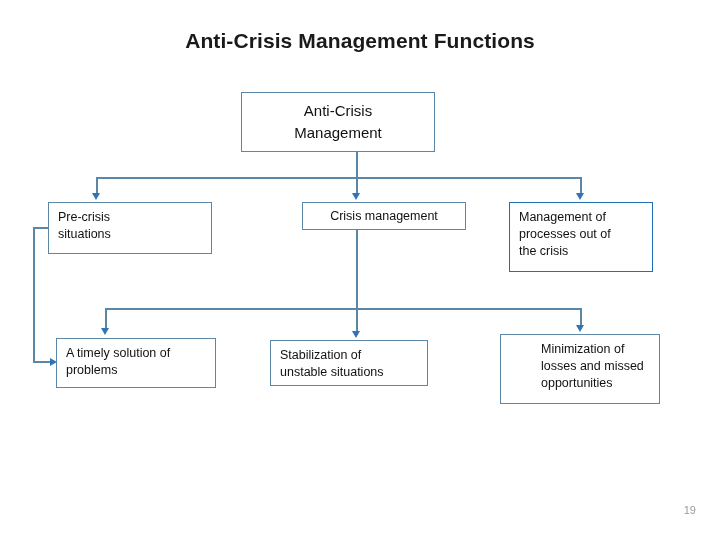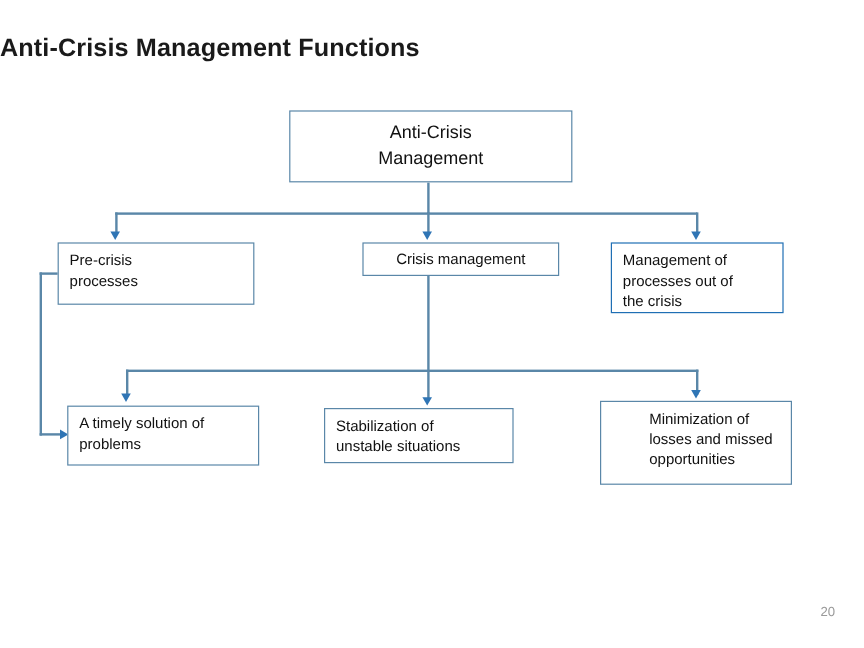--- a/index.html
+++ b/index.html
@@ -19,20 +19,21 @@
     height: 540px;
     background: #ffffff;
   }
 
   
   .slide-title {
     position: absolute;
     left: 0;
     top: 28px;
     width: 720px;
+    text-align: center;
     font-size: 21px;
     font-weight: bold;
     color: #1a1a1a;
     letter-spacing: 0.1px;
     line-height: 26px;
   }
 
   
   .node {
     position: absolute;
@@ -60,21 +61,21 @@
   }
   .node .txt {
     display: block;
     white-space: pre-line;
   }
 
   
   #node-root {
     left: 241px;
     top: 92px;
-    width: 236px;
+    width: 194px;
     height: 60px;
     font-size: 15px;
     line-height: 22px;
     padding: 8px 6px;
   }
 
   
   #node-precrisis {
     left: 48px;
     top: 202px;
@@ -86,21 +87,21 @@
     top: 202px;
     width: 164px;
     height: 28px;
     padding: 4px 6px;
     margin-left: 28px;
   }
   #node-outof {
     left: 509px;
     top: 202px;
     width: 144px;
-    height: 59px;
+    height: 70px;
   }
 
   
   #node-timely {
     left: 56px;
     top: 338px;
     width: 160px;
     height: 50px;
   }
   #node-stabilization {
@@ -209,21 +210,21 @@
   <div class="conn v" id="stem-center"></div>
   <div class="arrow-down" id="stem-center-arrow"></div>
 
   <div class="node center vcenter" id="node-root">
     <span class="txt">Anti-Crisis
 Management</span>
   </div>
 
   <div class="node left" id="node-precrisis">
     <span class="txt">Pre-crisis
-processes</span>
+situations</span>
   </div>
 
   <div class="node center vcenter" id="node-crisis">
     <span class="txt">Crisis management</span>
   </div>
 
   <div class="node left strongblue" id="node-outof">
     <span class="txt">Management of
 processes out of
 the crisis</span>
@@ -238,15 +239,15 @@
     <span class="txt">Stabilization of
 unstable situations</span>
   </div>
 
   <div class="node left" id="node-minimization">
     <span class="txt">Minimization of
 losses and missed
 opportunities</span>
   </div>
 
-  <div class="page-number">20</div>
+  <div class="page-number">19</div>
 
 </div>
 
 </body></html>

